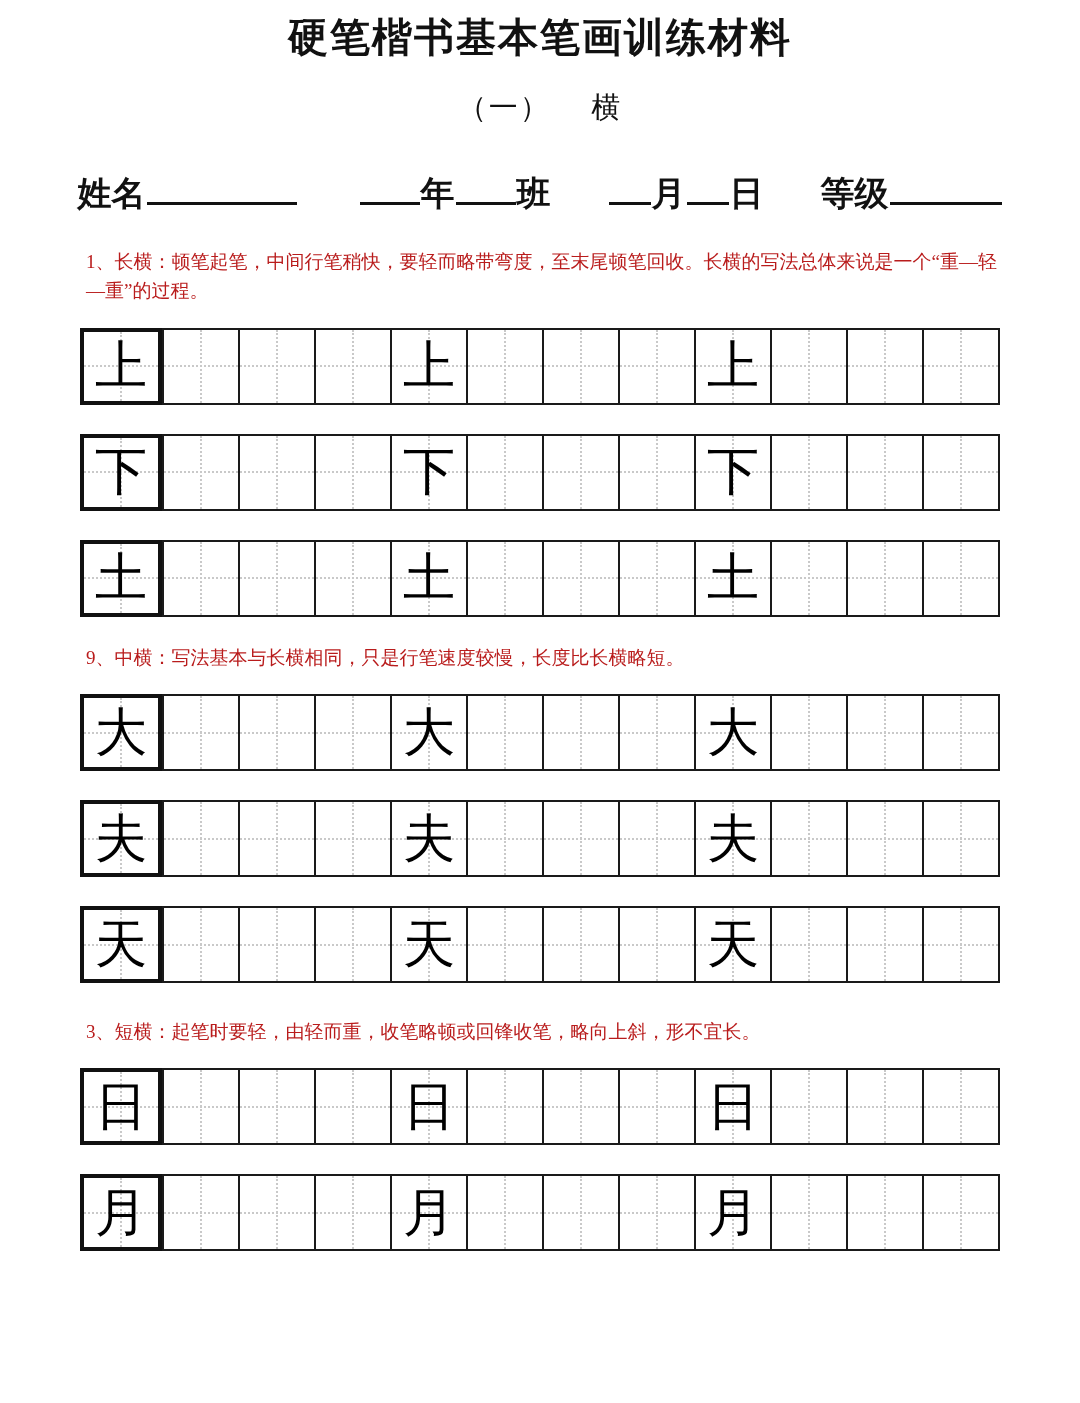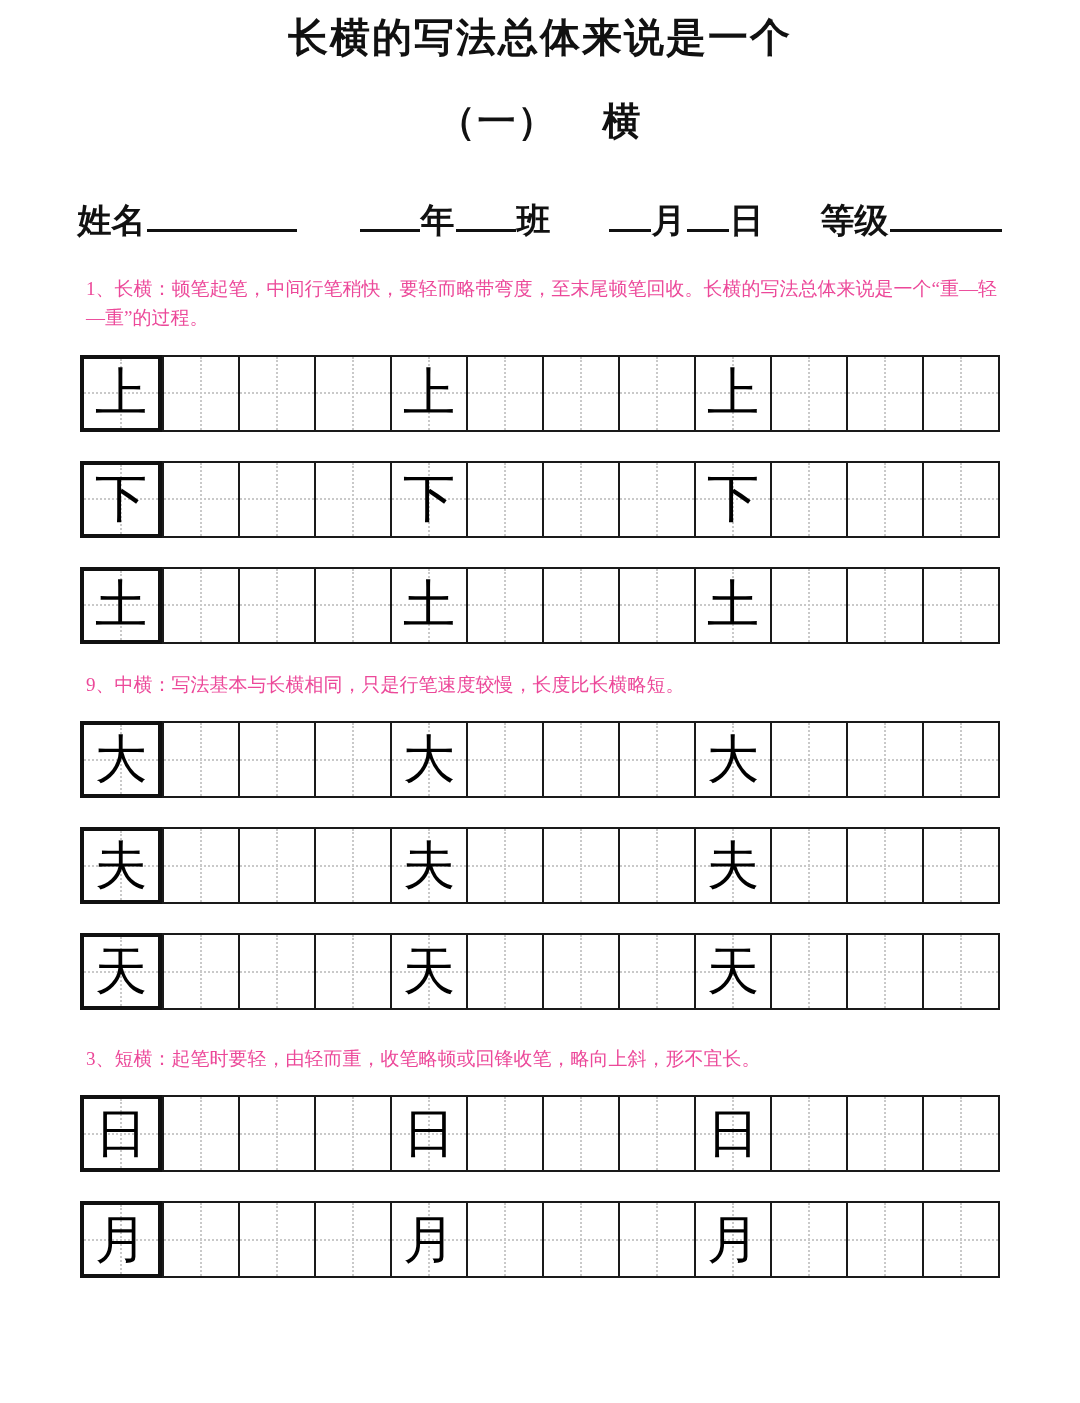--- a/index.html
+++ b/index.html
@@ -31,23 +31,23 @@
     font-size: 40px;
     font-weight: bold;
     letter-spacing: 2px;
     margin: 0;
     padding-top: 10px;
     line-height: 1.4;
     font-family: "Liberation Serif", "DejaVu Serif", serif;
   }
   .doc-subtitle {
     text-align: center;
-    font-size: 38px;
-    font-weight: bold;
-    margin: 12px;
+    font-size: 29px;
+    font-weight: normal;
+    margin: 4px;
     padding-top: 18px;
     letter-spacing: 2px;
   }
   .doc-subtitle .sub-gap {
     display: inline-block;
     width: 22px;
   }
 
   
   .info-line {
@@ -77,21 +77,21 @@
   .b-month { width: 42px; }
   .b-day { width: 42px; }
   .b-grade { width: 112px; }
 
   
   .instruction {
     margin: 0;
     font-size: 19px;
     line-height: 1.55;
     font-family: "Liberation Serif", "DejaVu Serif", serif;
-    color: #ec4899;
+    color: #b91c1c;
     padding-left: 86px;
     padding-right: 80px;
     text-align: left;
   }
   .instr-1 { padding-top: 30px; }
   .instr-2 { padding-top: 26px; }
   .instr-3 { padding-top: 34px; }
 
   
   .grid-block {
@@ -167,21 +167,21 @@
   .glyph.empty { visibility: hidden; }
 
   
   .section { margin: 0; }
 </style>
 </head>
 <body>
 
 <div class="page">
 
-  <h1 class="doc-title">长横的写法总体来说是一个</h1>
+  <h1 class="doc-title">硬笔楷书基本笔画训练材料</h1>
 
   <h2 class="doc-subtitle">
     <span>（一）</span>
     <span class="sub-gap"></span>
     <span>横</span>
   </h2>
 
   <div class="info-line">
     <span class="info-field"><span>姓名</span><span class="blank b-name"></span></span>
     <span class="info-gap-lg"></span>

